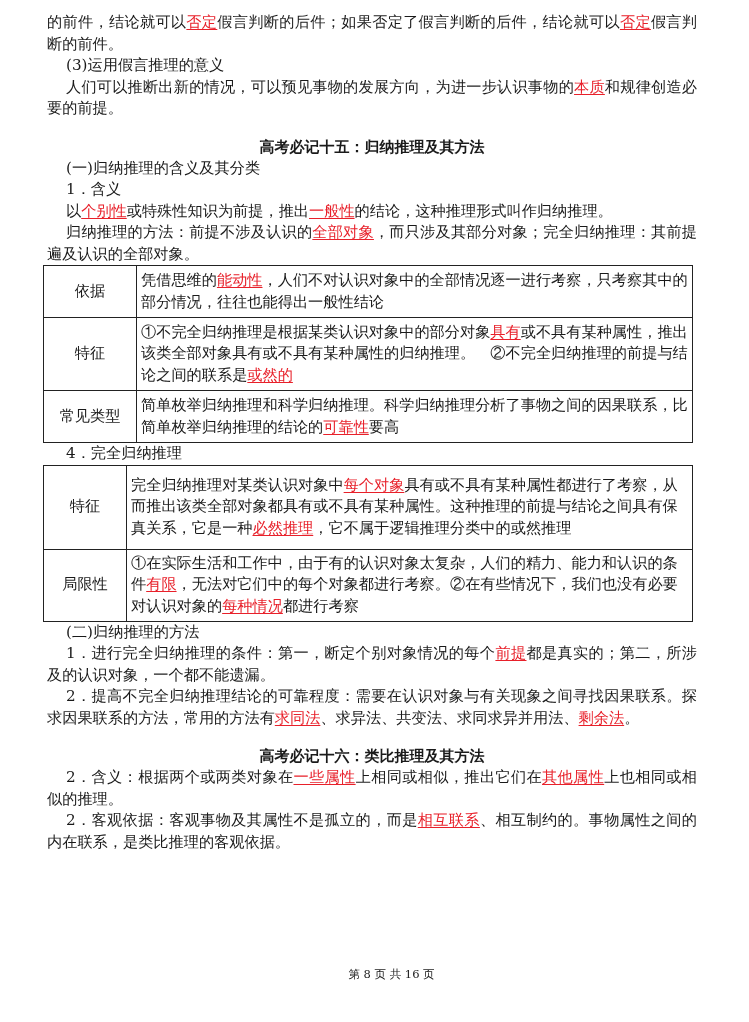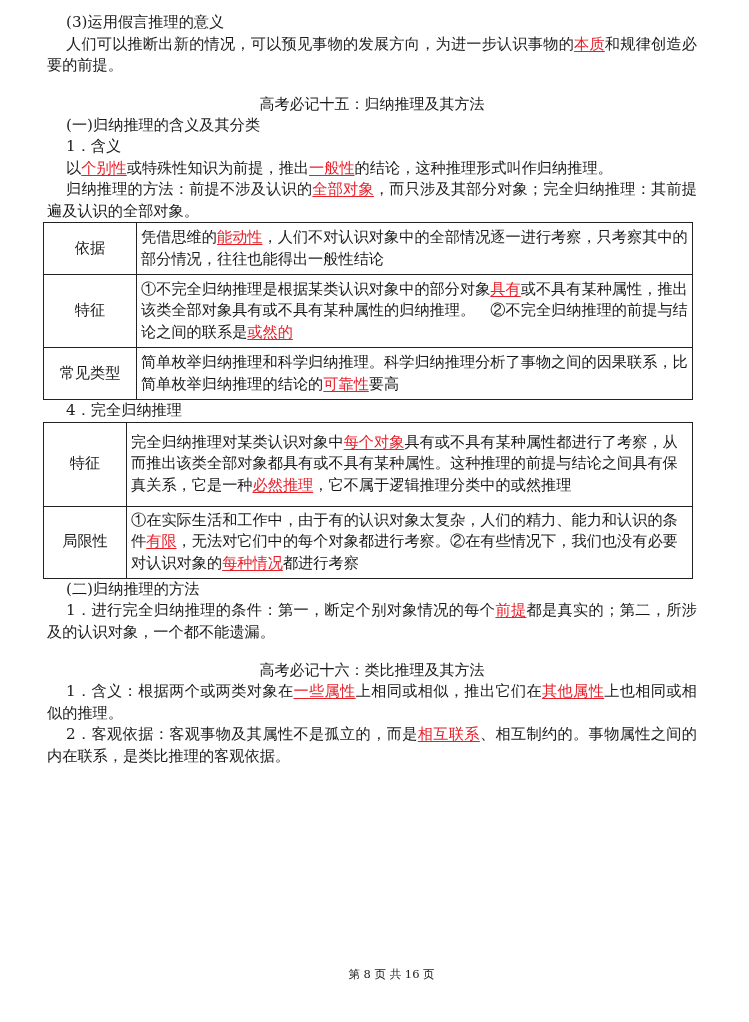--- a/index.html
+++ b/index.html
@@ -8,35 +8,36 @@
       font-family: "DejaVu Serif", "Liberation Serif", serif;
       color: #1a1a1a;
       font-size: 15.2px;
     }
     .page { position: absolute; left: 47px; top: 12px; width: 650px; }
     .line { line-height: 21.5px; margin: 0; white-space: normal; text-align: justify; }
     .indent { text-indent: 19px; }
     .red { color: #e8202a; text-decoration: underline; text-decoration-color: #e8202a; text-underline-offset: 2px; }
     .heading {
       text-align: center; font-family: "DejaVu Sans", "Liberation Sans", sans-serif;
-      font-weight: normal; font-size: 15px; line-height: 22px; margin: 0;
+      font-weight: bold; font-size: 15px; line-height: 22px; margin: 0;
     }
     table.grid { border-collapse: collapse; margin-left: -4px; width: 650px; }
     table.grid td { border: 1px solid #222; vertical-align: middle; padding: 2px 4px 2px 4px; line-height: 21.5px; }
     table.grid td.label { text-align: center; }
     .footer {
       position: absolute; top: 967px; left: 17px; width: 749px; text-align: center;
       font-size: 11.5px; font-family: "DejaVu Serif", "Liberation Serif", serif; color: #222;
     }
   </style>
 </head>
 <body>
 
 <div class="page">
 
+  <p class="line"><span>的前件，结论就可以</span><span class="red">否定</span><span>假言判断的后件；如果否定了假言判断的后件，结论就可以</span><span class="red">否定</span><span>假言判断的前件。</span></p>
   <p class="line indent">(3)运用假言推理的意义</p>
   <p class="line indent"><span>人们可以推断出新的情况，可以预见事物的发展方向，为进一步认识事物的</span><span class="red">本质</span><span>和规律创造必要的前提。</span></p>
 
   <div style="height:16px"></div>
 
   <p class="heading">高考必记十五：归纳推理及其方法</p>
   <p class="line indent">(一)归纳推理的含义及其分类</p>
   <p class="line indent">1．含义</p>
   <p class="line indent"><span>以</span><span class="red">个别性</span><span>或特殊性知识为前提，推出</span><span class="red">一般性</span><span>的结论，这种推理形式叫作归纳推理。</span></p>
   <p class="line indent"><span>归纳推理的方法：前提不涉及认识的</span><span class="red">全部对象</span><span>，而只涉及其部分对象；完全归纳推理：其前提遍及认识的全部对象。</span></p>
@@ -76,21 +77,22 @@
     </tr>
     <tr style="height:72px">
       <td class="label">局限性</td>
       <td><span>①在实际生活和工作中，由于有的认识对象太复杂，人们的精力、能力和认识的条件</span><span class="red">有限</span><span>，无法对它们中的每个对象都进行考察。②在有些情况下，我们也没有必要对认识对象的</span><span class="red">每种情况</span><span>都进行考察</span></td>
     </tr>
   </tbody>
     </table>
 
   <p class="line indent">(二)归纳推理的方法</p>
   <p class="line indent"><span>1．进行完全归纳推理的条件：第一，断定个别对象情况的每个</span><span class="red">前提</span><span>都是真实的；第二，所涉及的认识对象，一个都不能遗漏。</span></p>
+  <p class="line indent"><span>2．提高不完全归纳推理结论的可靠程度：需要在认识对象与有关现象之间寻找因果联系。探求因果联系的方法，常用的方法有</span><span class="red">求同法</span><span>、求异法、共变法、求同求异并用法、</span><span class="red">剩余法</span><span>。</span></p>
 
   <div style="height:16px"></div>
 
   <p class="heading">高考必记十六：类比推理及其方法</p>
-  <p class="line indent"><span>1．含义：根据两个或两类对象在</span><span class="red">一些属性</span><span>上相同或相似，推出它们在</span><span class="red">其他属性</span><span>上也相同或相似的推理。</span></p>
+  <p class="line indent"><span>2．含义：根据两个或两类对象在</span><span class="red">一些属性</span><span>上相同或相似，推出它们在</span><span class="red">其他属性</span><span>上也相同或相似的推理。</span></p>
   <p class="line indent"><span>2．客观依据：客观事物及其属性不是孤立的，而是</span><span class="red">相互联系</span><span>、相互制约的。事物属性之间的内在联系，是类比推理的客观依据。</span></p>
 </div>
 
 <div class="footer">第 8 页 共 16 页</div>
 
 </body></html>

